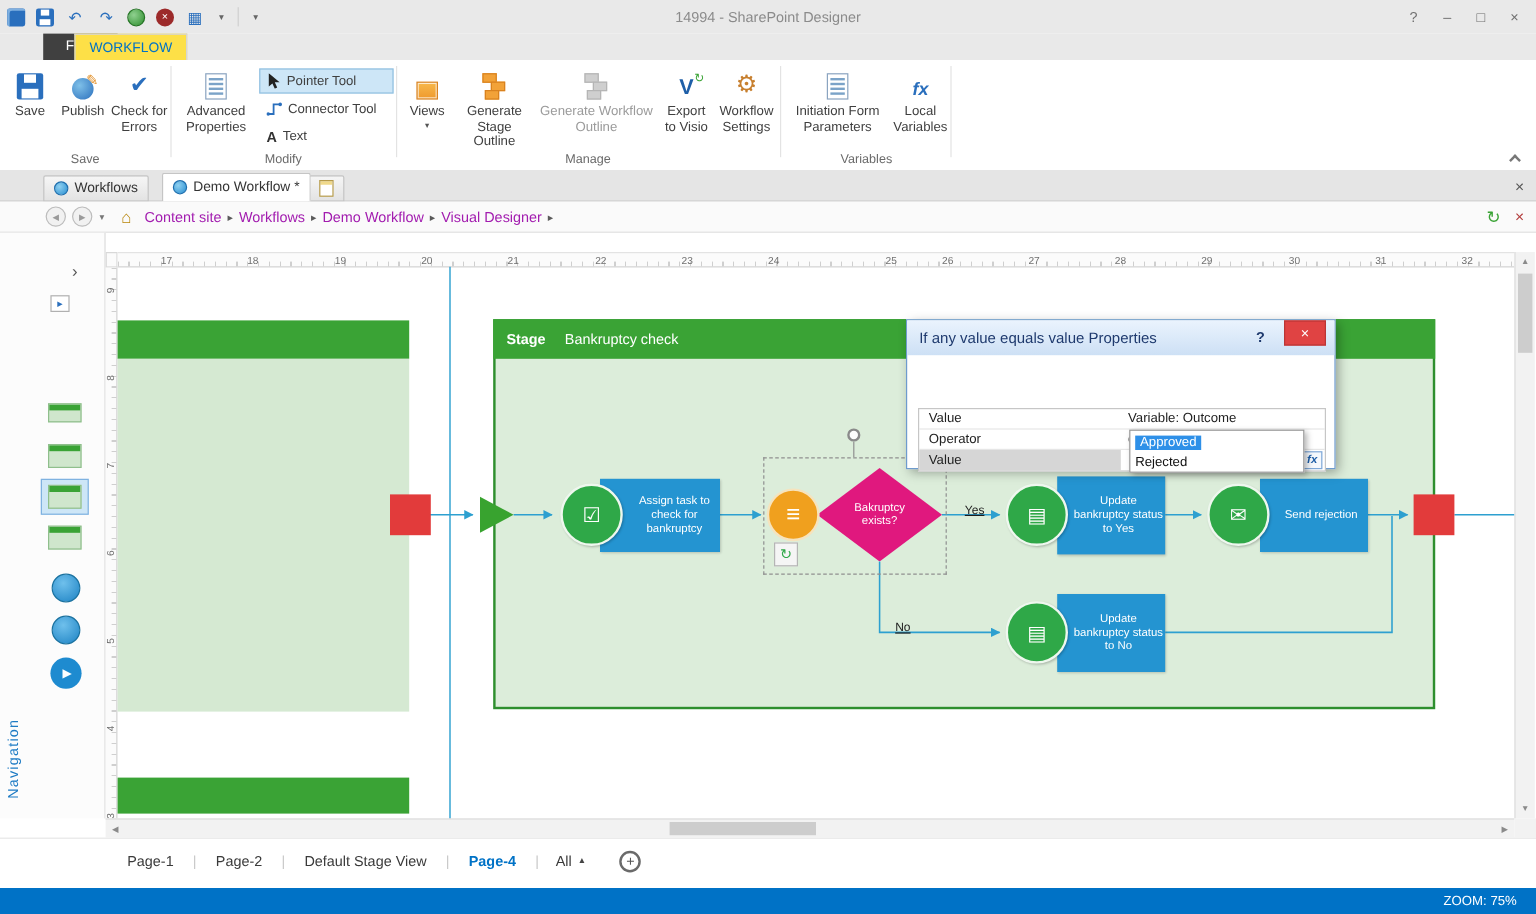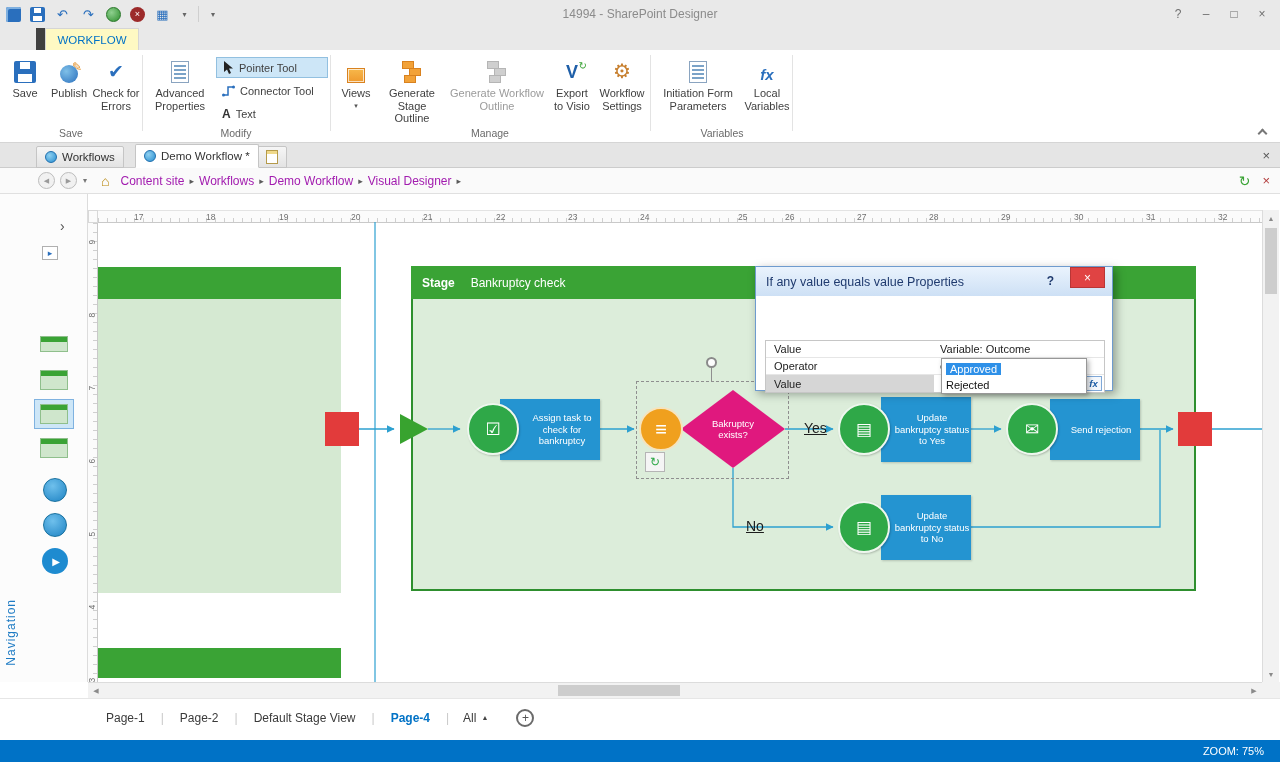--- a/index.html
+++ b/index.html
@@ -18,21 +18,21 @@
   .stopicon{width:15px;height:15px;border-radius:50%;background:#9c2a2a;color:#fff;font-size:9px;display:flex;align-items:center;justify-content:center;}
   .qsep{width:1px;height:16px;background:#cfcfcf;}
   .title-text{position:absolute;left:0;right:0;top:0;height:28px;text-align:center;line-height:28px;font-size:12px;color:#8b8b8b;}
   .winbtns{position:absolute;right:4px;top:0;height:28px;display:flex;z-index:2;}
   .winbtn{width:28px;height:28px;display:flex;align-items:center;justify-content:center;color:#707070;font-size:12px;}
 
   
   .tabrow{position:absolute;left:0;top:28px;width:100%;height:22px;background:#e9e9e9;}
   .rtab{position:absolute;top:0;height:22px;display:flex;align-items:center;justify-content:center;font-size:11.5px;}
   .rtab.file{left:0;width:62px;background:#404040;color:#fff;margin-left:36px;}
-  .rtab.workflow{left:45px;width:94px;background:#fef9c3;color:#0072C6;border:1px solid #d5d5d5;border-bottom:none;}
+  .rtab.workflow{left:62px;width:94px;background:#fde047;color:#0072C6;border:1px solid #d5d5d5;border-bottom:none;}
 
   
   .ribbon{position:absolute;left:0;top:50px;width:100%;height:93px;background:#fff;border-bottom:1px solid #d5d5d5;}
   .rbtn{position:absolute;top:5px;display:flex;flex-direction:column;align-items:center;font-size:11px;color:#3f3f3f;text-align:center;line-height:1.15;}
   .rbtn .ic{height:28px;display:flex;align-items:flex-end;justify-content:center;margin-bottom:4px;position:relative;}
   .rbtn.disabled{color:#9b9b9b;}
   .grplabel{position:absolute;top:77px;font-size:10.5px;color:#6a6a6a;text-align:center;}
   .gsep{position:absolute;top:5px;height:76px;width:1px;background:#e3e3e3;}
   .smallbtn{position:absolute;height:21px;display:flex;align-items:center;gap:5px;font-size:11px;color:#3f3f3f;padding:0 6px;}
   .smallbtn.hl{background:#cde6f7;border:1px solid #92c0e0;}
@@ -104,21 +104,21 @@
   .stageMh{position:absolute;left:-2px;top:-2px;width:785px;height:33px;background:#3AA335;color:#fff;display:flex;align-items:center;padding-left:11px;font-size:12px;}
   .stageMh .nm{margin-left:16px;}
   .connsvg{position:absolute;left:98px;top:222px;width:1164px;height:460px;z-index:2;}
   .redsq{position:absolute;width:34px;height:34px;background:#E23B3B;z-index:3;}
   .tri{position:absolute;left:400px;top:414px;width:0;height:0;border-left:28px solid #38A32F;border-top:15px solid transparent;border-bottom:15px solid transparent;z-index:3;}
   .act{position:absolute;background:#2494D1;color:#fff;font-size:9.5px;line-height:1.25;display:flex;align-items:center;justify-content:center;text-align:center;z-index:3;box-shadow:1px 1px 2px rgba(0,0,0,.18);}
   .gc{position:absolute;width:52px;height:52px;border-radius:50%;background:#2FA848;border:2px solid #eef7ee;color:#fff;display:flex;align-items:center;justify-content:center;font-size:17px;z-index:4;box-shadow:1px 1px 2px rgba(0,0,0,.22);}
   .oc{position:absolute;left:639px;top:407px;width:44px;height:44px;border-radius:50%;background:#F0A01E;border:2px solid #f6e3bd;color:#fff;display:flex;align-items:center;justify-content:center;font-size:20px;font-weight:bold;z-index:4;}
   .diamond{position:absolute;left:681px;top:390px;width:104px;height:78px;background:#E0187E;clip-path:polygon(50% 0,100% 50%,50% 100%,0 50%);color:#fff;display:flex;align-items:center;justify-content:center;text-align:center;font-size:9.5px;z-index:3;}
   .diamond span{display:block;width:70px;}
-  .clabel{position:absolute;font-size:14px;color:#1c1c1c;z-index:3;text-decoration:underline;}
+  .clabel{position:absolute;font-size:10px;color:#1c1c1c;z-index:3;text-decoration:underline;}
   .selbox{position:absolute;left:636px;top:381px;width:153px;height:98px;border:1px dashed #8f8f8f;z-index:2;}
   .rotline{position:absolute;left:711px;top:368px;width:1px;height:13px;background:#8f8f8f;z-index:2;}
   .rothandle{position:absolute;left:706px;top:357px;width:11px;height:11px;border-radius:50%;border:2px solid #8a8a8a;background:#fdfdfd;z-index:2;}
   .loopbadge{position:absolute;left:645px;top:452px;width:20px;height:20px;background:#f5f5f5;border:1px solid #b5b5b5;color:#2FA848;font-size:12px;display:flex;align-items:center;justify-content:center;z-index:5;}
 
   
   .dlg{position:absolute;left:755px;top:266px;width:358px;height:125px;background:#fff;border:1px solid #6E9BCE;box-shadow:3px 3px 9px rgba(0,0,0,.35);z-index:10;}
   .dlg-title{position:absolute;left:0;top:0;right:0;height:29px;background:linear-gradient(#eaf3fd,#cde0f5);display:flex;align-items:center;padding-left:10px;font-size:12.5px;color:#1F3A6E;}
   .dlg-help{position:absolute;right:58px;top:7px;color:#1F3A6E;font-weight:bold;font-size:12px;}
   .dlg-close{position:absolute;right:7px;top:0;width:35px;height:21px;background:#E04343;border:1px solid #b93636;color:#fff;font-size:12px;display:flex;align-items:center;justify-content:center;}

